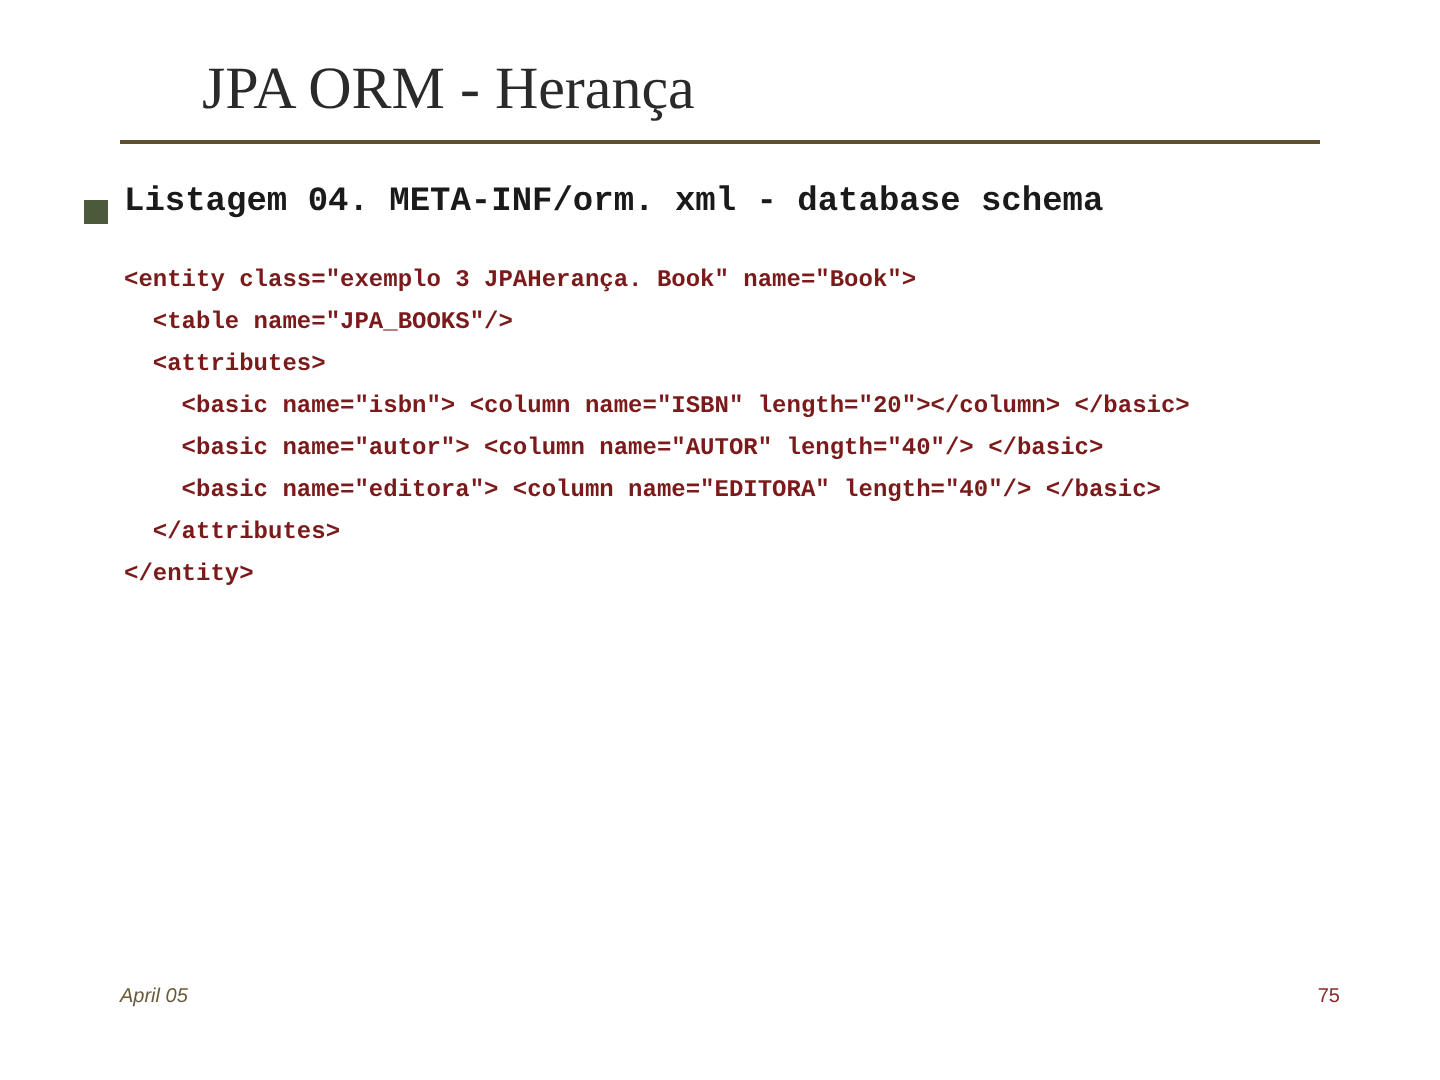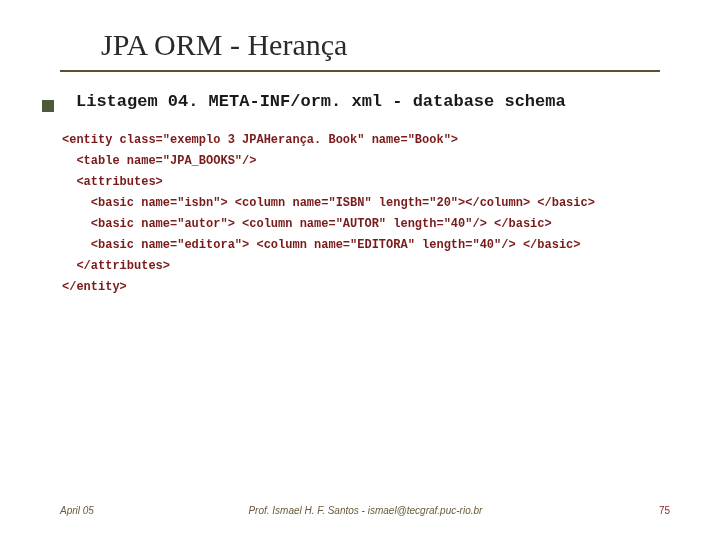--- a/index.html
+++ b/index.html
@@ -27,21 +27,21 @@
   }
   .underline {
     height: 2px;
     background: #5c5030;
     width: 600px;
     margin-bottom: 20px;
   }
   .bullet-row {
     display: flex;
     align-items: flex-end;
-    gap: 22px;
+    gap: 8px;
     margin-bottom: 18px;
     margin-left: -18px;
   }
   .bullet {
     width: 12px;
     height: 12px;
     background: #4a5a3a;
     flex-shrink: 0;
     margin-top: 4px;
   }
@@ -64,21 +64,21 @@
   .closing {
     font-family: 'Courier New', monospace;
     font-size: 12px;
     font-weight: bold;
     color: #7a1a1a;
     margin-top: 14px;
     margin-left: -28px;
   }
   .footer {
     position: absolute;
-    bottom: 24px;
+    bottom: 36px;
     left: 0;
     width: 100%;
     padding: 0 50px 0 60px;
     display: flex;
     justify-content: space-between;
     align-items: baseline;
     font-size: 10px;
     font-style: italic;
     color: #6a5a3a;
     font-family: Arial, sans-serif;
@@ -105,17 +105,16 @@
 <span>  &lt;attributes&gt;</span>
 <span>    &lt;basic name="isbn"&gt; &lt;column name="ISBN" length="20"&gt;&lt;/column&gt; &lt;/basic&gt;</span>
 <span>    &lt;basic name="autor"&gt; &lt;column name="AUTOR" length="40"/&gt; &lt;/basic&gt;</span>
 <span>    &lt;basic name="editora"&gt; &lt;column name="EDITORA" length="40"/&gt; &lt;/basic&gt;</span>
 <span>  &lt;/attributes&gt;</span>
 <span>&lt;/entity&gt;</span></div>
 
 
   <div class="footer">
     <div class="footer-left">April 05</div>
-    <div class="footer-center">Prof. Ismael H. F. Santos - ismael@tecgraf.puc-rio.br</div>
     <div class="footer-right">75</div>
   </div>
 
 </div>
 
 </body></html>

